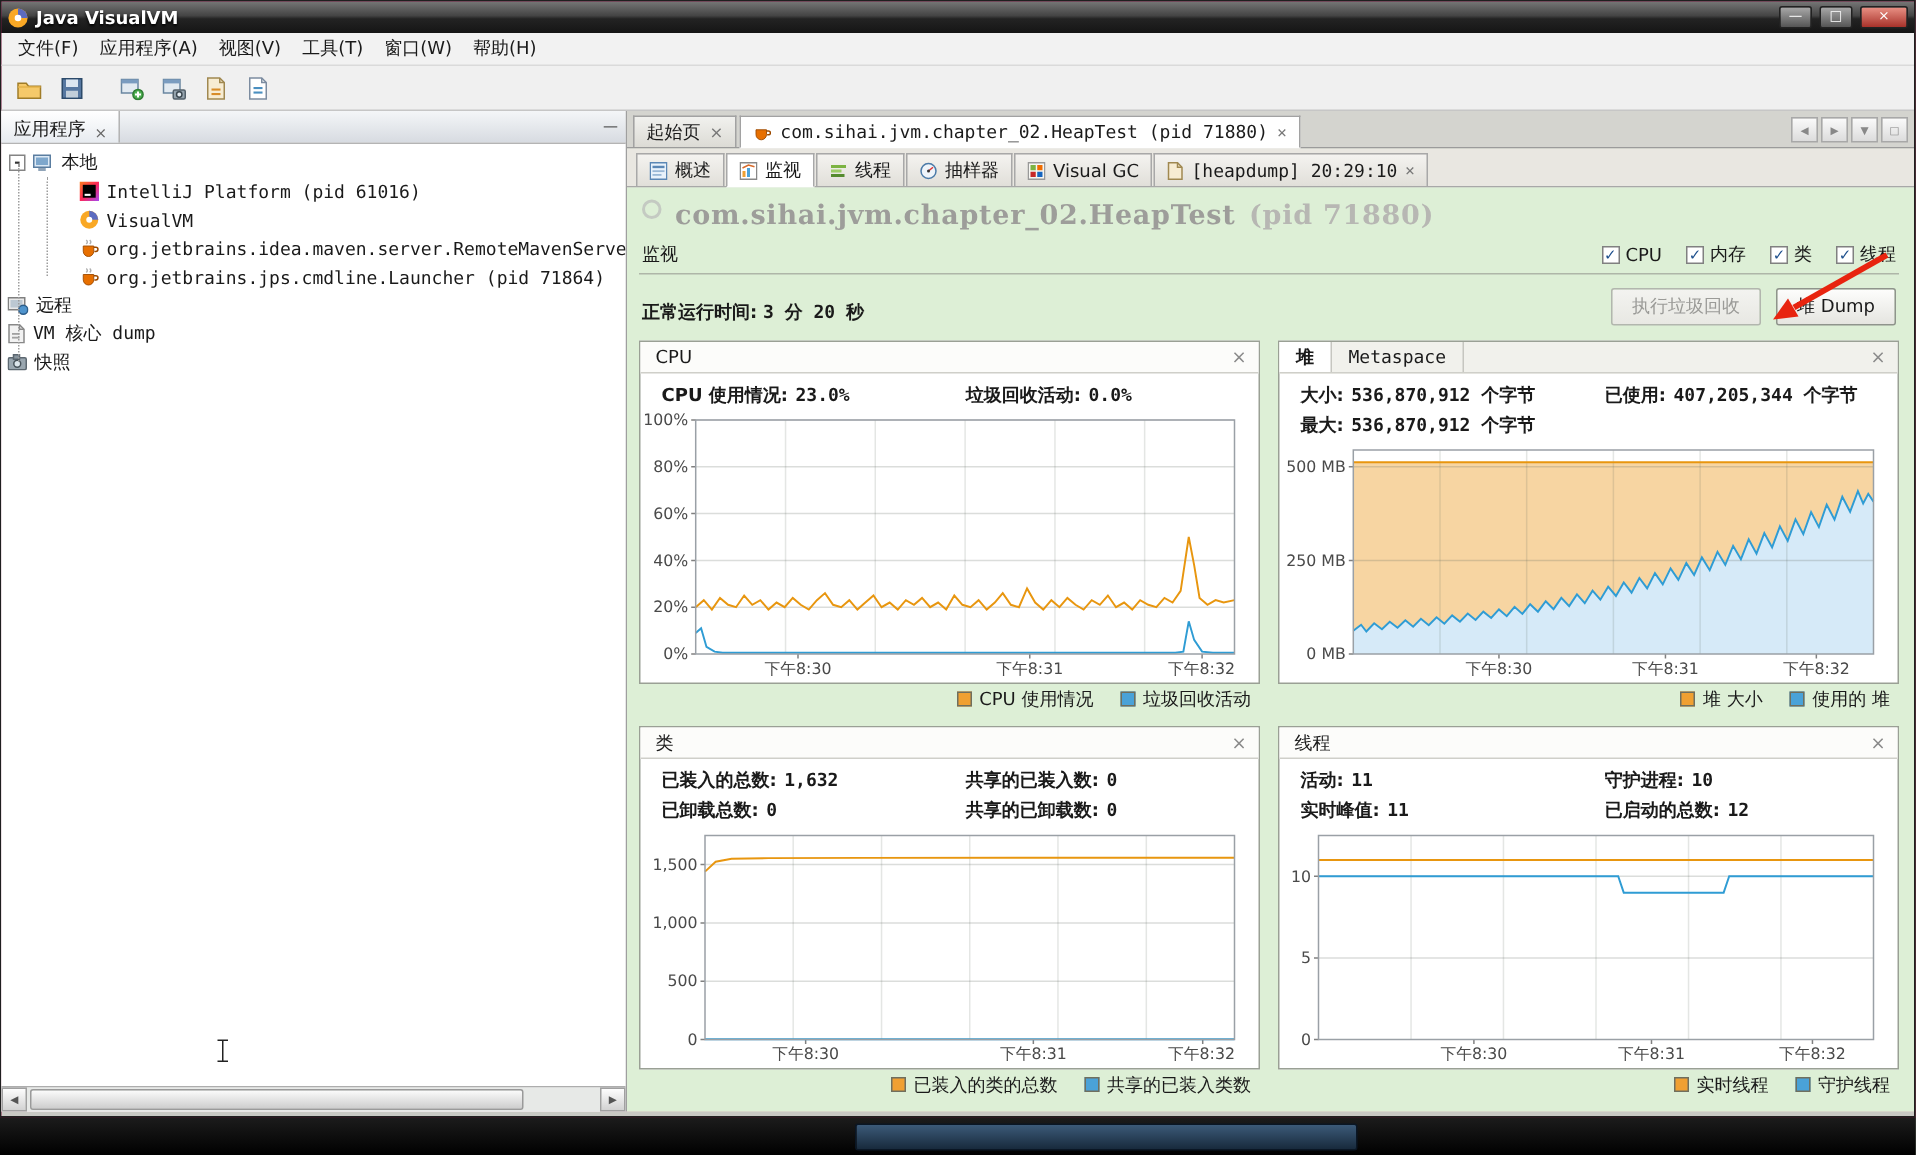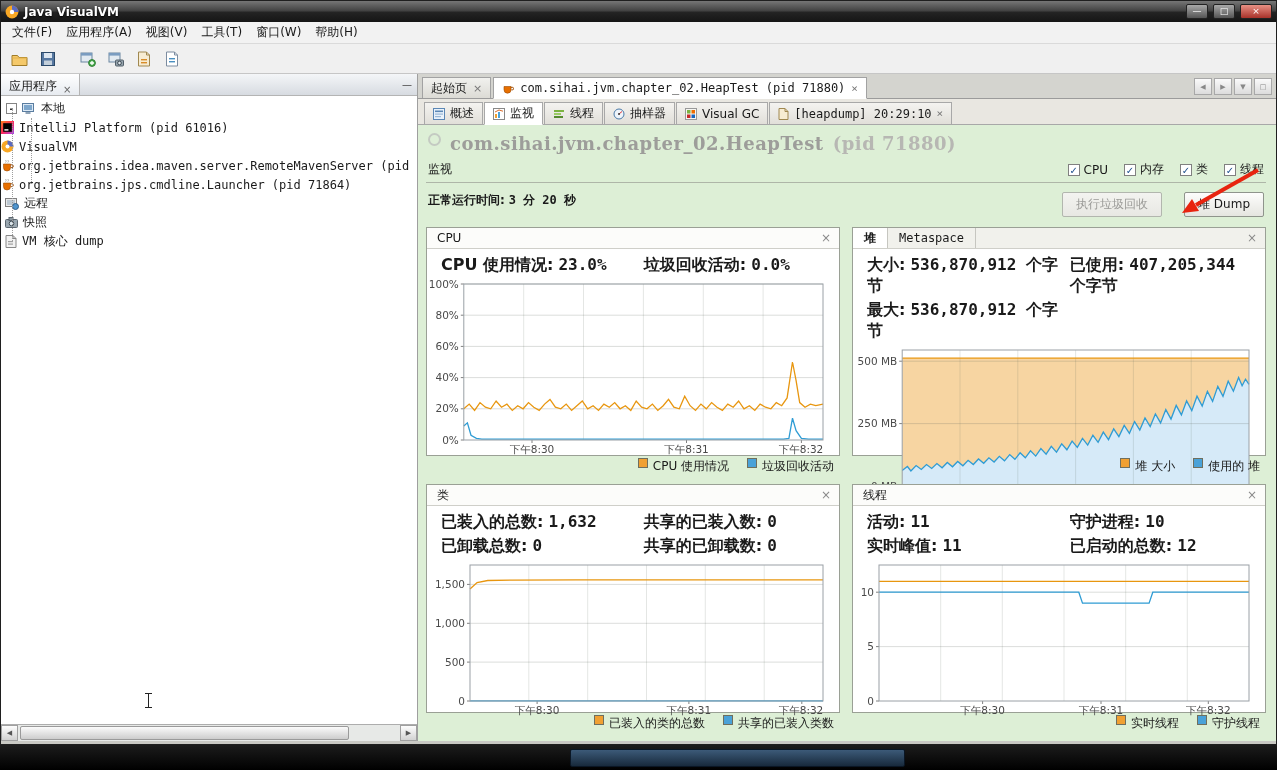--- a/index.html
+++ b/index.html
@@ -24,21 +24,21 @@
 .sidebar{width:417px;display:flex;flex-direction:column;border-right:1px solid #9f9f9f;background:#fff;min-height:0;position:relative}
 .side-header{height:22px;background:linear-gradient(#f4f6f8,#d7dbe1);border-bottom:1px solid #b4b4b4;display:flex;align-items:stretch;flex:0 0 auto}
 .side-tab{display:flex;align-items:flex-end;gap:6px;padding:0 8px;background:linear-gradient(#ffffff,#e7ebf0);border-right:1px solid #b4b4b4;font-size:12px}
 .side-tab .x{color:#666;font-size:10px}
 .side-spacer{flex:1}
 .side-min{width:20px;display:flex;align-items:center;justify-content:center;color:#444;font-size:10px}
 .tree{flex:1;position:relative;overflow:hidden;background:#fff;padding-top:3px;font-family:"DejaVu Sans Mono","Liberation Mono",monospace;font-size:12px}
 .trow{height:19px;display:flex;align-items:center;gap:5px;white-space:nowrap;overflow:hidden}
 .trow.root{padding-left:4px}
 .trow.hasHandle{padding-left:5px}
-.trow.child{}
+.trow.child{padding-left:52px}
 .thandle{width:11px;height:11px;border:1px solid #848484;background:#fff;font:bold 10px/9px "DejaVu Sans Mono",monospace;text-align:center;color:#333;flex:0 0 auto}
 .ticon{display:inline-flex;flex:0 0 auto}
 .vline{position:absolute;border-left:1px dotted #9d9d9d;width:0}
 .hscroll{height:17px;border-top:1px solid #adadad;background:#eef0ee;display:flex;align-items:center;flex:0 0 auto}
 .hs-btn{width:17px;height:16px;background:linear-gradient(#fdfdfd,#d2d2d2);border:1px solid #a0a0a0;font-size:7px;display:flex;align-items:center;justify-content:center;color:#555}
 .hs-track{flex:1;height:16px;position:relative;background:#e7e9e7}
 .hs-thumb{position:absolute;left:2px;top:1px;height:14px;width:86%;background:linear-gradient(#fbfbfb,#cdcdcd);border:1px solid #9a9a9a;border-radius:2px}
 
 
 .rightpane{flex:1;display:flex;flex-direction:column;min-width:0;background:#ddefd6}
@@ -55,42 +55,42 @@
 
 .content{flex:1;position:relative;padding:6px 10px 8px 8px;min-height:0;display:flex;flex-direction:column;background:#ddefd6}
 .page-title{display:flex;align-items:flex-start;gap:9px;margin:2px 0 7px 2px}
 .spinner{width:13px;height:13px;border:2px solid #c4cac2;border-radius:50%;flex:0 0 auto}
 .pt1{font-family:"DejaVu Serif","Liberation Serif",serif;font-weight:bold;font-size:18px;color:#9d9d9a;letter-spacing:.5px}
 .pt2{font-family:"DejaVu Serif","Liberation Serif",serif;font-weight:bold;font-size:18px;color:#b7b7b3;letter-spacing:.5px}
 .section-row{display:flex;align-items:center;border-bottom:1px solid #aeb6a8;padding:0 2px 4px 2px;margin-bottom:7px}
 .cbs{margin-left:auto;display:flex;gap:16px;align-items:center}
 .cb{display:flex;align-items:center;gap:4px}
 .cb-box{width:12px;height:12px;background:#fff;border:1px solid #808080;font:bold 10px/11px "DejaVu Sans",sans-serif;color:#1d4f8c;text-align:center}
-.uptime-row{display:flex;align-items:flex-start;margin:2px 2px 10px 2px;position:relative}
+.uptime-row{display:flex;align-items:flex-end;margin:2px 2px 10px 2px;position:relative}
 .uptime b{font-weight:bold}
-.btns{margin-left:auto;display:flex;gap:22px}
+.btns{margin-left:auto;display:flex;gap:10px}
 .btn{padding:3px 13px;border:1px solid #8f948c;border-radius:2px;background:linear-gradient(#fdfdfc,#e5e5e0);font-size:12px;white-space:nowrap}
 .btn.disabled{color:#9b9b98;border-color:#b2b6ae;background:linear-gradient(#f3f3f0,#e8e8e3)}
 .red-arrow{position:absolute;right:0;top:-26px;z-index:6;pointer-events:none}
 
 .grid{flex:1;display:grid;grid-template-columns:1fr 1fr;grid-template-rows:1fr 1fr;gap:8px 12px;min-height:0}
 .cell{display:flex;flex-direction:column;min-height:0}
 .panel{flex:1;background:#fff;border:1px solid #9aa095;display:flex;flex-direction:column;min-height:0}
 .phead{height:21px;border-bottom:1px solid #cfcfc9;display:flex;align-items:center;padding:0 6px;background:#fcfcfa;flex:0 0 auto}
 .phead.tabs{padding:0 6px 0 0;background:#f1f1ec}
 .ptitle{padding:0 4px}
 .pclose{margin-left:auto;color:#8a8a8a;font-size:12px;padding:0 2px}
 .ptab{height:100%;display:flex;align-items:center;padding:0 11px;border-right:1px solid #c6c6c0}
 .ptab.active{background:#fff;font-weight:bold}
-.pstats{padding:6px 14px 2px 14px;display:grid;grid-template-columns:1.12fr 1fr;row-gap:3px;font-size:16px;flex:0 0 auto}
+.pstats{padding:6px 14px 2px 14px;display:grid;grid-template-columns:1.12fr 1fr;row-gap:3px;font-size:12px;flex:0 0 auto}
 .stat b{font-weight:bold}
 .sv{font-family:"DejaVu Sans Mono","Liberation Mono",monospace;font-weight:bold;margin-left:5px}
 .chart-box{flex:1;min-height:46px;margin:1px 6px 2px 2px}
 .legend{height:20px;display:flex;justify-content:flex-end;align-items:center;gap:18px;padding-right:6px;font-size:12px;flex:0 0 auto}
-.litem{display:inline-flex;}
+.litem{display:inline-flex;align-items:center}
 .lsq{display:inline-block;width:10px;height:10px;border:1px solid #6f6f5e;margin-right:5px}
 
 
 .ibeam{position:absolute;left:142px;top:596px;pointer-events:none}
 .edge{height:3px;background:#c9c9c4;flex:0 0 auto}
 .taskbar{position:absolute;left:0;top:745px;width:1277px;height:25px;background:linear-gradient(#1c1c1c,#000)}
 .task-btn{position:absolute;left:570px;top:4px;width:335px;height:18px;background:linear-gradient(#3c5a78,#182a3c);border:1px solid #0a1624;border-radius:2px}
 </style>
 </head>
 <body>
@@ -257,39 +257,39 @@
                 <rect x="0.5" y="1.5" width="11" height="8" fill="#e9e9e9" stroke="#808080"></rect>
                 <rect x="2" y="3" width="8" height="5" fill="#bcc8d2"></rect>
                 <circle cx="10.5" cy="9.5" r="3" fill="#4f94cd" stroke="#2c5d8a"></circle>
               </svg>
           </span>
           <span>远程</span>
         </div>
 
         <div class="trow root">
           <span class="ticon">
-            <svg width="13" height="11">
-                <rect x="0.5" y="2.5" width="12" height="8" rx="1" fill="#9aa7b0" stroke="#5c6770"></rect>
-                <rect x="4" y="0.5" width="4" height="3" fill="#8a97a0" stroke="#5c6770"></rect>
-                <circle cx="6.5" cy="6.5" r="2.3" fill="#dce6ec" stroke="#46525a"></circle>
-              </svg>
-          </span>
-          <span>快照</span>
-        </div>
-
-        <div class="trow root">
-          <span class="ticon">
             <svg width="12" height="13">
                 <path d="M1 0.5 h7 l3 3 v9 h-10 Z" fill="#f2f2f2" stroke="#888"></path>
                 <path d="M8 0.5 v3 h3" fill="none" stroke="#888"></path>
                 <rect x="3" y="6" width="5" height="1.2" fill="#a0a0a0"></rect>
                 <rect x="3" y="8.5" width="5" height="1.2" fill="#a0a0a0"></rect>
               </svg>
           </span>
           <span>VM 核心 dump</span>
+        </div>
+
+        <div class="trow root">
+          <span class="ticon">
+            <svg width="13" height="11">
+                <rect x="0.5" y="2.5" width="12" height="8" rx="1" fill="#9aa7b0" stroke="#5c6770"></rect>
+                <rect x="4" y="0.5" width="4" height="3" fill="#8a97a0" stroke="#5c6770"></rect>
+                <circle cx="6.5" cy="6.5" r="2.3" fill="#dce6ec" stroke="#46525a"></circle>
+              </svg>
+          </span>
+          <span>快照</span>
         </div>
 
         <span class="ibeam">
           <svg width="11" height="17">
               <path d="M2 1.5 h7 M2 15.5 h7 M5.5 1.5 v14" stroke="#222" fill="none"></path>
             </svg>
         </span>
       </div>
 
       <div class="hscroll">

